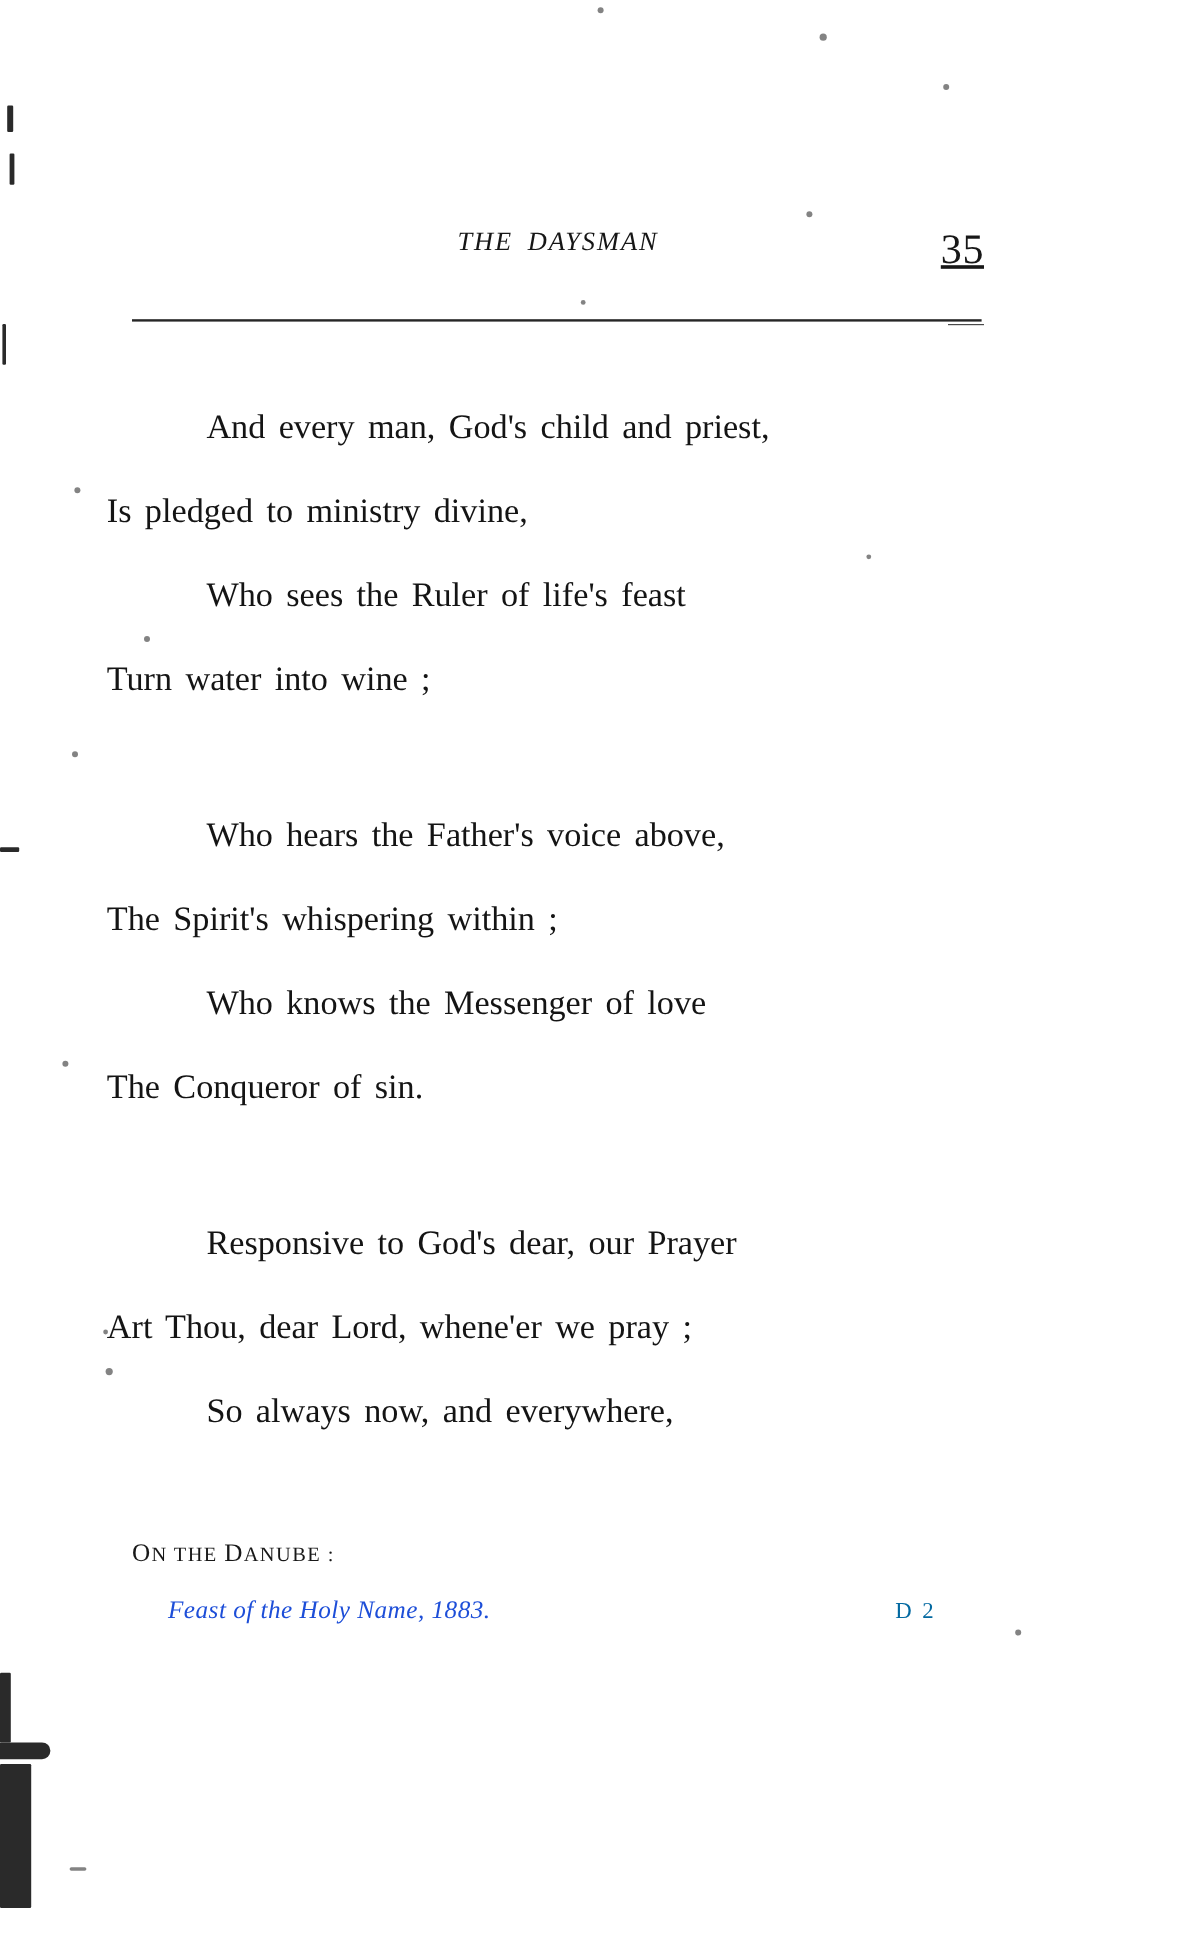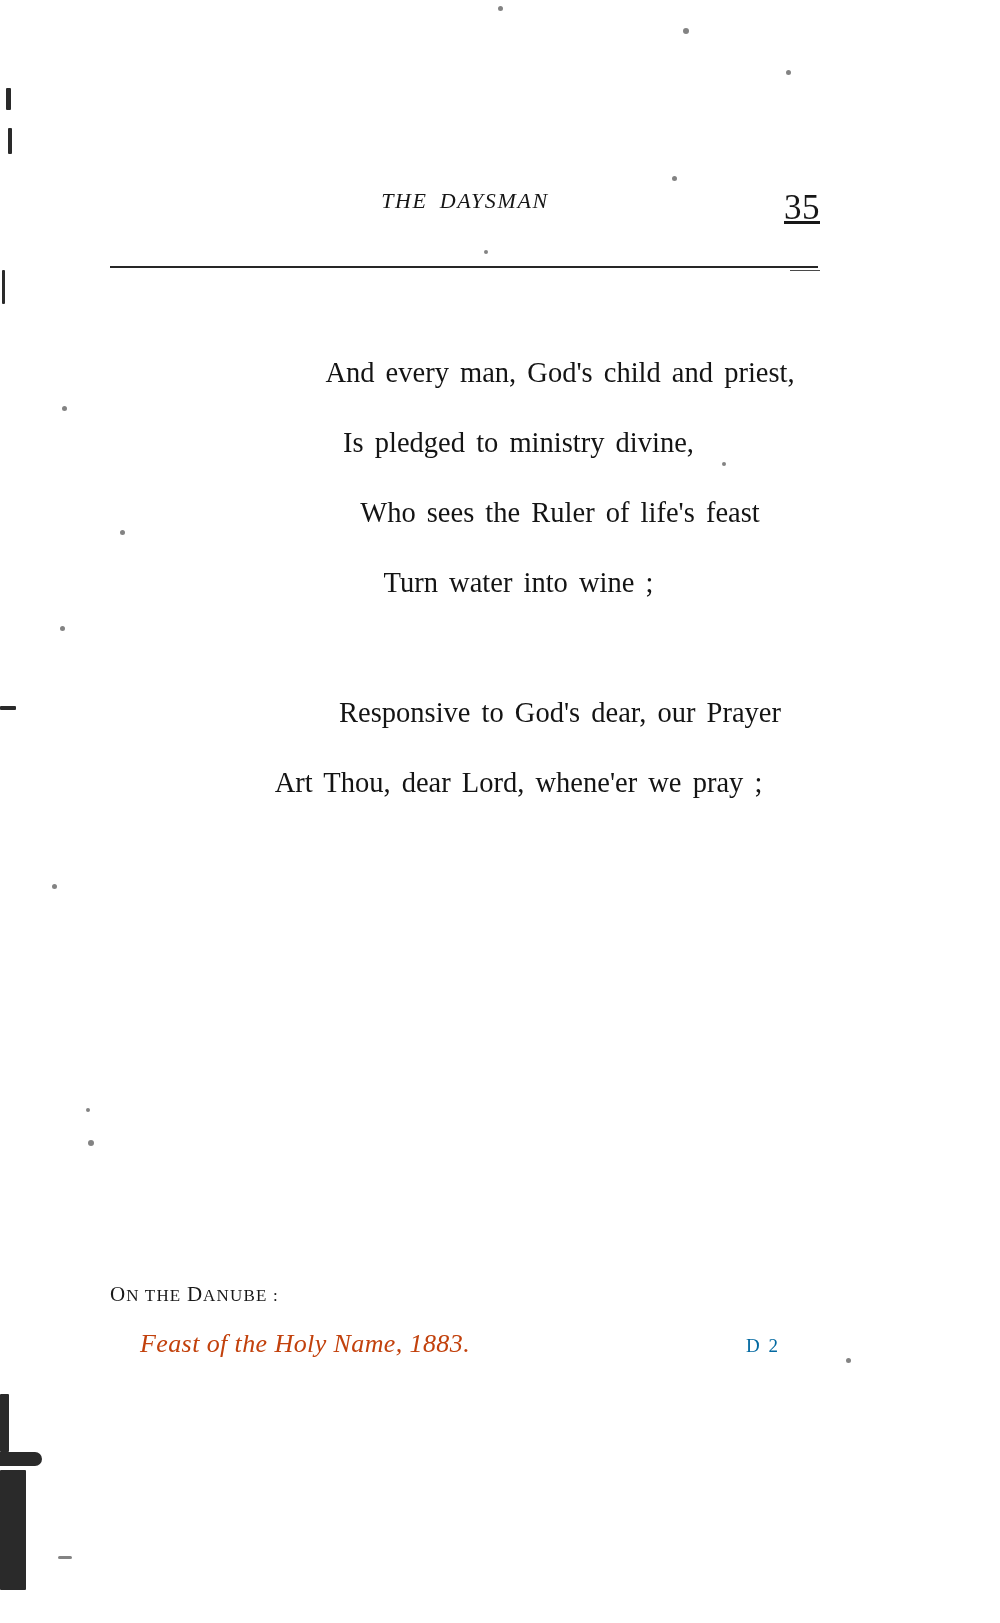--- a/index.html
+++ b/index.html
@@ -85,23 +85,22 @@
     right: -2px;
     top: 4px;
     width: 30px;
     height: 1px;
     background: #4a4a4a;
   }
 
   .poem {
     position: absolute;
     left: 0;
-    top: 338px;
+    top: 322px;
     width: 948px;
-    text-align: center;
   }
   .stanza {
     margin: 0 0 60px 0;
   }
   .line {
     font-size: 28.5px;
     line-height: 70px;
     color: #141414;
     word-spacing: 4px;
     white-space: pre;
@@ -126,23 +125,23 @@
   }
   .date-row {
     display: flex;
     align-items: baseline;
     justify-content: space-between;
     margin-top: 22px;
   }
   .date {
     padding-left: 30px;
     font-style: italic;
-    font-size: 26px;
+    font-size: 21px;
     letter-spacing: .4px;
-    color: #c2410c;
+    color: #1d4ed8;
   }
   .signature {
     font-size: 19px;
     letter-spacing: 2px;
     color: #0369a1;
     padding-right: 40px;
     margin-left: 48px;
   }
 </style>
 </head>
@@ -184,24 +183,31 @@
 
   <div class="poem">
 
     <div class="stanza">
       <div class="line indent-0">And every man, God's child and priest,</div>
       <div class="line indent-1">Is pledged to ministry divine,</div>
       <div class="line indent-0">Who sees the Ruler of life's feast</div>
       <div class="line indent-1">Turn water into wine ;</div>
     </div>
 
+    <div class="stanza">
+      <div class="line indent-0">Who hears the Father's voice above,</div>
+      <div class="line indent-1">The Spirit's whispering within ;</div>
+      <div class="line indent-0">Who knows the Messenger of love</div>
+      <div class="line indent-1">The Conqueror of sin.</div>
+    </div>
 
     <div class="stanza">
       <div class="line indent-0">Responsive to God's dear, our Prayer</div>
       <div class="line indent-1">Art Thou, dear Lord, whene'er we pray ;</div>
+      <div class="line indent-0">So always now, and everywhere,</div>
     </div>
 
   </div>
 
   <div class="colophon">
     <div class="place">
       <span>O</span><span class="sc">N THE </span><span>D</span><span class="sc">ANUBE :</span>
     </div>
     <div class="date-row">
       <span class="date">Feast of the Holy Name, 1883.</span>

